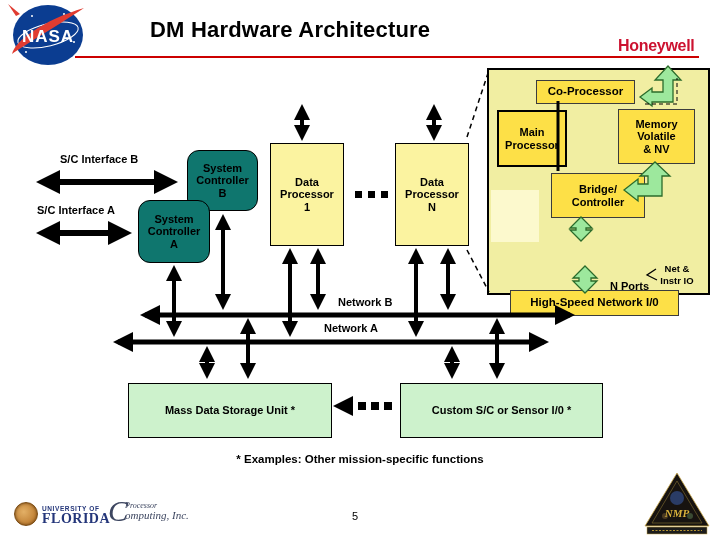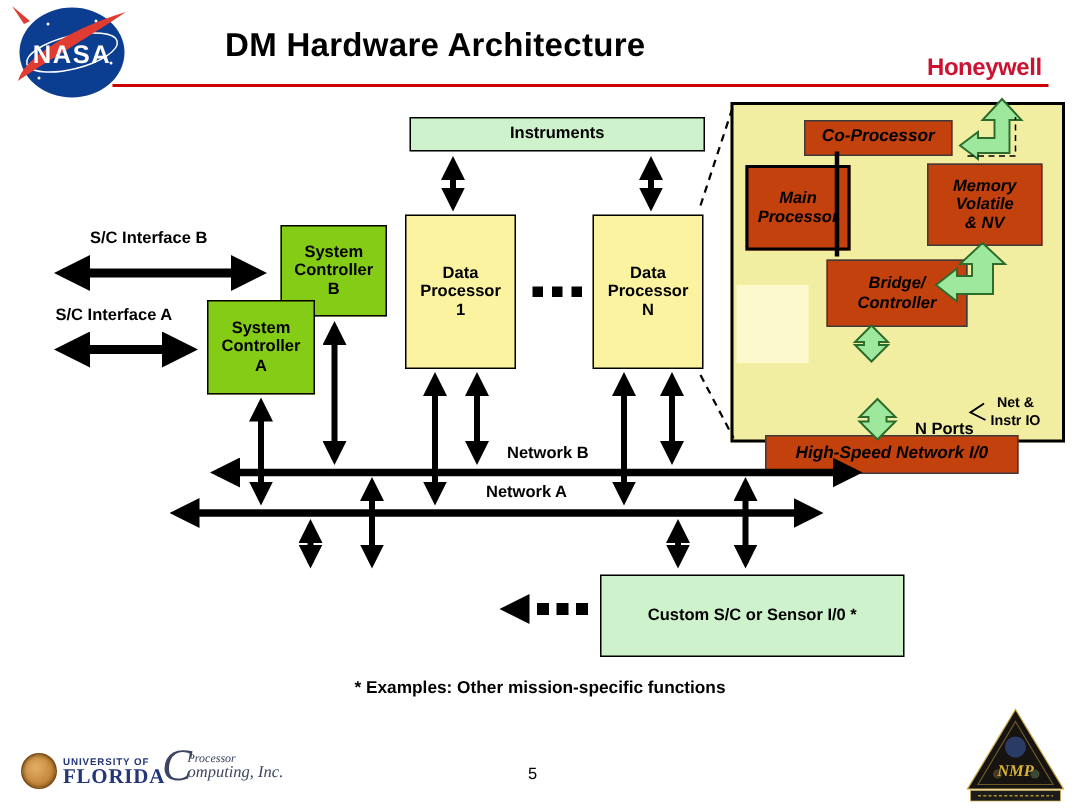--- a/index.html
+++ b/index.html
@@ -4,22 +4,22 @@
 <style>
   html,body{margin:0;padding:0;background:#fff;}
   #slide{position:relative;width:720px;height:540px;background:#ffffff;overflow:hidden;
          font-family:"Liberation Sans", sans-serif;color:#000;}
   .abs{position:absolute;}
   .box{position:absolute;box-sizing:border-box;display:flex;align-items:center;justify-content:center;
        text-align:center;font-weight:bold;white-space:pre-line;line-height:1.15;font-size:11px;}
   .bdr{border:1.2px solid #000;}
   .greenbox{background:#cdf2cc;}
   .yellowbox{background:#fbf3a0;}
-  .bluebox{background:#84cc16;}
-  .pinkbox{background:#c2410c;border:1.2px solid #3c3c3c;font-style:italic;}
+  .bluebox{background:#0f766e;border-radius:12px;}
+  .pinkbox{background:#fde047;border:1.2px solid #3c3c3c;}
   .lbl{position:absolute;font-weight:bold;font-size:11px;white-space:nowrap;}
   #title{position:absolute;left:150px;top:17px;font-size:22px;font-weight:bold;letter-spacing:0.2px;}
   #redline{position:absolute;left:75px;top:56px;width:624px;height:2px;background:#cc0000;}
   #honeywell{position:absolute;left:618px;top:37px;font-size:16px;font-weight:bold;color:#cc1230;letter-spacing:-0.3px;}
   #panel{position:absolute;left:487px;top:68px;width:223px;height:227px;background:#f1eea2;border:2.5px solid #000;box-sizing:border-box;}
   #panel .box{font-size:11px;}
   #patch{position:absolute;left:2px;top:120px;width:48px;height:52px;background:#fcf9cd;}
   #netinstr{position:absolute;left:163px;top:193px;width:50px;font-size:9.5px;font-weight:bold;
             text-align:center;white-space:pre-line;line-height:1.25;}
   #nports{position:absolute;left:111px;top:210px;font-size:11px;font-weight:bold;white-space:nowrap;padding-left:10px;}
@@ -53,23 +53,20 @@
       <circle cx="20" cy="50" r="1" fill="#fff"></circle>
     <path d="M2,2 L14,12 L10,14 Z" fill="#e03c31"></path>
     <path d="M6,52 C20,42 48,26 78,6 C58,12 40,20 26,30 C14,38 8,45 6,52 Z" fill="#e03c31"></path>
     <text x="42" y="40" text-anchor="middle" font-size="17" font-weight="bold" fill="#ffffff" font-family="Liberation Sans, sans-serif" letter-spacing="1">NASA</text>
   </svg>
 
   <div id="title">DM Hardware Architecture</div>
   <div id="redline"></div>
   <div id="honeywell">Honeywell</div>
 
-  <div class="box bdr greenbox" style="left:273px;top:78px;width:197px;height:23px;">
-    <span>Instruments</span>
-  </div>
 
   <div class="lbl" style="left:60px;top:153px;">S/C Interface B</div>
   <div class="lbl" style="left:37px;top:204px;">S/C Interface A</div>
 
   <div class="box bdr bluebox" style="left:187px;top:150px;width:71px;height:61px;">
     <span>System
 Controller
 B</span>
   </div>
   <div class="box bdr bluebox" style="left:138px;top:200px;width:72px;height:63px;">
@@ -111,20 +108,23 @@
       <span>High-Speed Network I/0</span>
     </div>
     <div id="nports">N Ports</div>
     <div id="netinstr">Net &amp;
 Instr IO</div>
   </div>
 
   <div class="lbl" style="left:338px;top:296px;">Network B</div>
   <div class="lbl" style="left:324px;top:322px;">Network A</div>
 
+  <div class="box bdr greenbox" style="left:128px;top:383px;width:204px;height:55px;">
+    <span>Mass Data Storage Unit *</span>
+  </div>
   <div class="box bdr greenbox" style="left:400px;top:383px;width:203px;height:55px;">
     <span>Custom S/C or Sensor I/0 *</span>
   </div>
 
   <div id="examples">* Examples: Other mission-specific functions</div>
 
   <svg class="overlay" width="720" height="540" viewBox="0 0 720 540">
     <defs>
       <marker id="ah" markerWidth="4" markerHeight="4" refX="3" refY="2" orient="auto-start-reverse" markerUnits="strokeWidth">
         <path d="M0,0 L4,2 L0,4 Z" fill="#000"></path>

